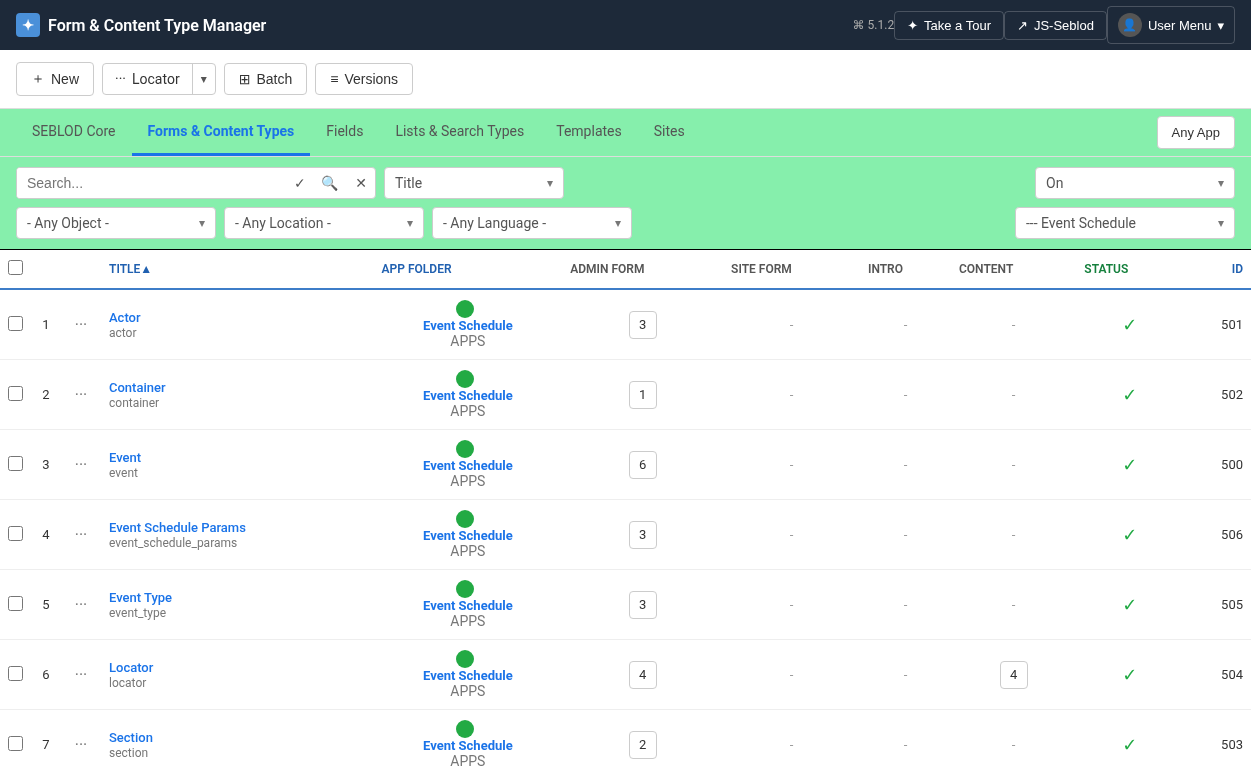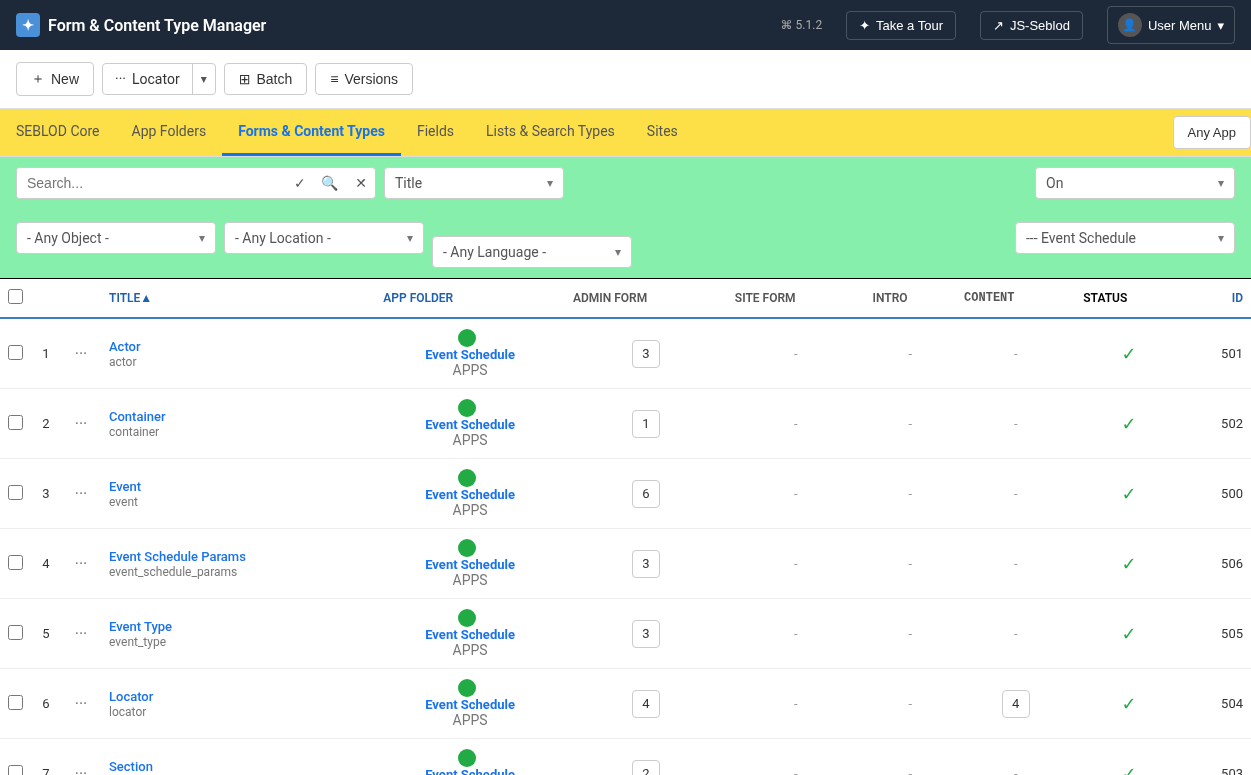--- a/index.html
+++ b/index.html
@@ -30,21 +30,21 @@
       background: #4a90d9;
       border-radius: 4px;
       display: flex;
       align-items: center;
       justify-content: center;
       font-size: 14px;
     }
     .navbar-right {
       display: flex;
       align-items: center;
-      gap: 24px;
+      gap: 0;
     }
     .nav-btn {
       display: flex;
       align-items: center;
       gap: 6px;
       padding: 6px 12px;
       border-radius: 4px;
       border: 1px solid rgba(255,255,255,0.2);
       background: transparent;
       color: #fff;
@@ -121,23 +121,23 @@
     }
     .toolbar-btn-split .arrow {
       padding: 7px 8px;
       cursor: pointer;
       font-size: 12px;
       color: #555;
     }
 
     
     .tabs-bar {
-      background: #fde047;
+      background: #86efac;
       border-bottom: 1px solid #ddd;
-      padding: 0 0;
+      padding: 0 16px;
       display: flex;
       align-items: center;
     }
     .tabs-list {
       display: flex;
       flex: 1;
     }
     .tab-item {
       padding: 14px 16px;
       cursor: pointer;
@@ -388,24 +388,24 @@
   </button>
   <button class="toolbar-btn">
     <span>≡</span>
     <span>Versions</span>
   </button>
 </div>
 
 <div class="tabs-bar">
   <div class="tabs-list">
     <div class="tab-item">SEBLOD Core</div>
-    <div class="tab-item">App Folders</div>
     <div class="tab-item active">Forms &amp; Content Types</div>
     <div class="tab-item">Fields</div>
     <div class="tab-item">Lists &amp; Search Types</div>
+    <div class="tab-item">Templates</div>
     <div class="tab-item">Sites</div>
   </div>
   <button class="tabs-action">Any App</button>
 </div>
 
 <div class="filters">
   <div class="filter-row">
     <div class="search-group">
       <input type="text" placeholder="Search..." style="">
       <div class="search-actions">
@@ -425,21 +425,21 @@
   </div>
   <div class="filter-row">
     <div class="filter-select filter-select-wide" style="min-width:200px;">
       <span class="label">- Any Object -</span>
       <span class="arrow">▾</span>
     </div>
     <div class="filter-select filter-select-wide" style="min-width:200px;">
       <span class="label">- Any Location -</span>
       <span class="arrow">▾</span>
     </div>
-    <div class="filter-select filter-select-wide" style="min-width:200px;margin-top:29px;">
+    <div class="filter-select filter-select-wide" style="min-width:200px;">
       <span class="label">- Any Language -</span>
       <span class="arrow">▾</span>
     </div>
     <div class="filter-select filter-select-wide filter-right" style="min-width:220px;">
       <span class="label">--- Event Schedule</span>
       <span class="arrow">▾</span>
     </div>
   </div>
 </div>
 
@@ -452,22 +452,22 @@
         </th>
         <th class="row-num"></th>
         <th class="row-actions"></th>
         <th style="color:#2060b0;">
           TITLE<span>▲</span>
         </th>
         <th class="center" style="color:#2060b0;">APP FOLDER</th>
         <th class="center" style="color:#555;">ADMIN FORM</th>
         <th class="center" style="color:#555;">SITE FORM</th>
         <th class="center" style="color:#555;">INTRO</th>
-        <th class="center" style="color:#555;font-family:Liberation Mono, monospace;">CONTENT</th>
-        <th class="center" style="color:#000000;">STATUS</th>
+        <th class="center" style="color:#555;">CONTENT</th>
+        <th class="center" style="color:#15803d;">STATUS</th>
         <th class="right" style="color:#2060b0;">ID</th>
       </tr>
     </thead>
     <tbody id="table-body">
     <tr>
     <td class="row-check">
       <input type="checkbox" style="">
     </td>
     <td class="row-num">1</td>
     <td class="row-actions">

